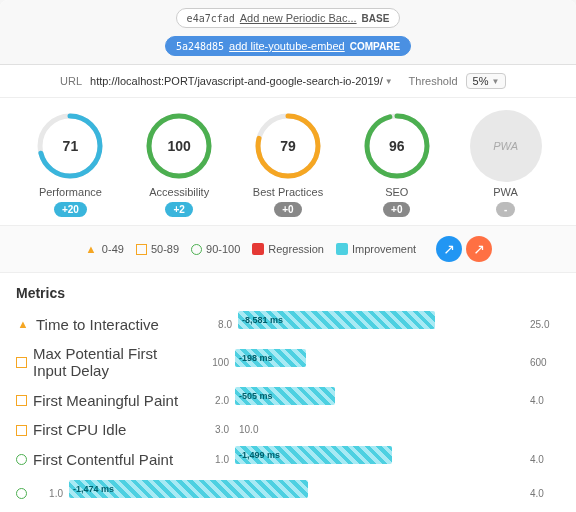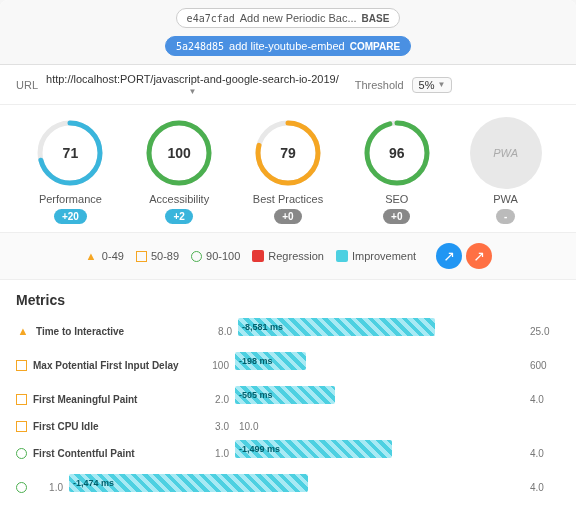--- a/index.html
+++ b/index.html
@@ -31,21 +31,21 @@
       border: 1px solid #ccc;
       border-radius: 12px;
       padding: 3px 10px;
       font-size: 11px;
       background: #fff;
       display: flex;
       align-items: center;
       gap: 5px;
     }
     .commit-tag .hash { color: #555; font-family: monospace; font-size: 10px; }
-    .commit-tag .desc { color: #555; }
+    .commit-tag .desc { color: #555; text-decoration: underline; }
     .commit-tag .badge {
       font-weight: bold;
       font-size: 10px;
       color: #555;
     }
     .commit-tag.compare {
       background: #4a90e2;
       border-color: #4a90e2;
       color: #fff;
     }
@@ -56,31 +56,30 @@
     
     .url-bar {
       background: #fff;
       padding: 8px 16px;
       display: flex;
       align-items: center;
       gap: 8px;
       border-bottom: 1px solid #eee;
       font-size: 11px;
     }
-    .url-bar .label { color: #777; }
+    .url-bar .label { color: #777; margin-left: 44px; }
     .url-bar .url-value {
       color: #333;
       font-weight: 500;
     }
     .url-bar .url-dropdown {
       display: flex;
       align-items: center;
       gap: 2px;
       cursor: pointer;
-      flex-direction: column;
     }
     .url-bar .threshold-label { color: #777; margin-left: 8px; }
     .url-bar .threshold-value {
       border: 1px solid #ccc;
       border-radius: 4px;
       padding: 1px 6px;
       background: #f9f9f9;
       display: flex;
       align-items: center;
       gap: 3px;
@@ -220,23 +219,22 @@
       width: 14px;
       flex-shrink: 0;
       display: flex;
       align-items: center;
       justify-content: center;
       font-size: 11px;
     }
     .metric-icon.orange-tri { color: #f5a623; }
     .metric-name {
       flex: 0 0 160px;
-      font-size: 10px;
+      font-size: 15px;
       color: #444;
-      font-weight: bold;
     }
     .metric-base {
       flex: 0 0 30px;
       text-align: right;
       font-size: 10px;
       color: #777;
     }
     .metric-bar-container {
       flex: 1;
       height: 26px;

